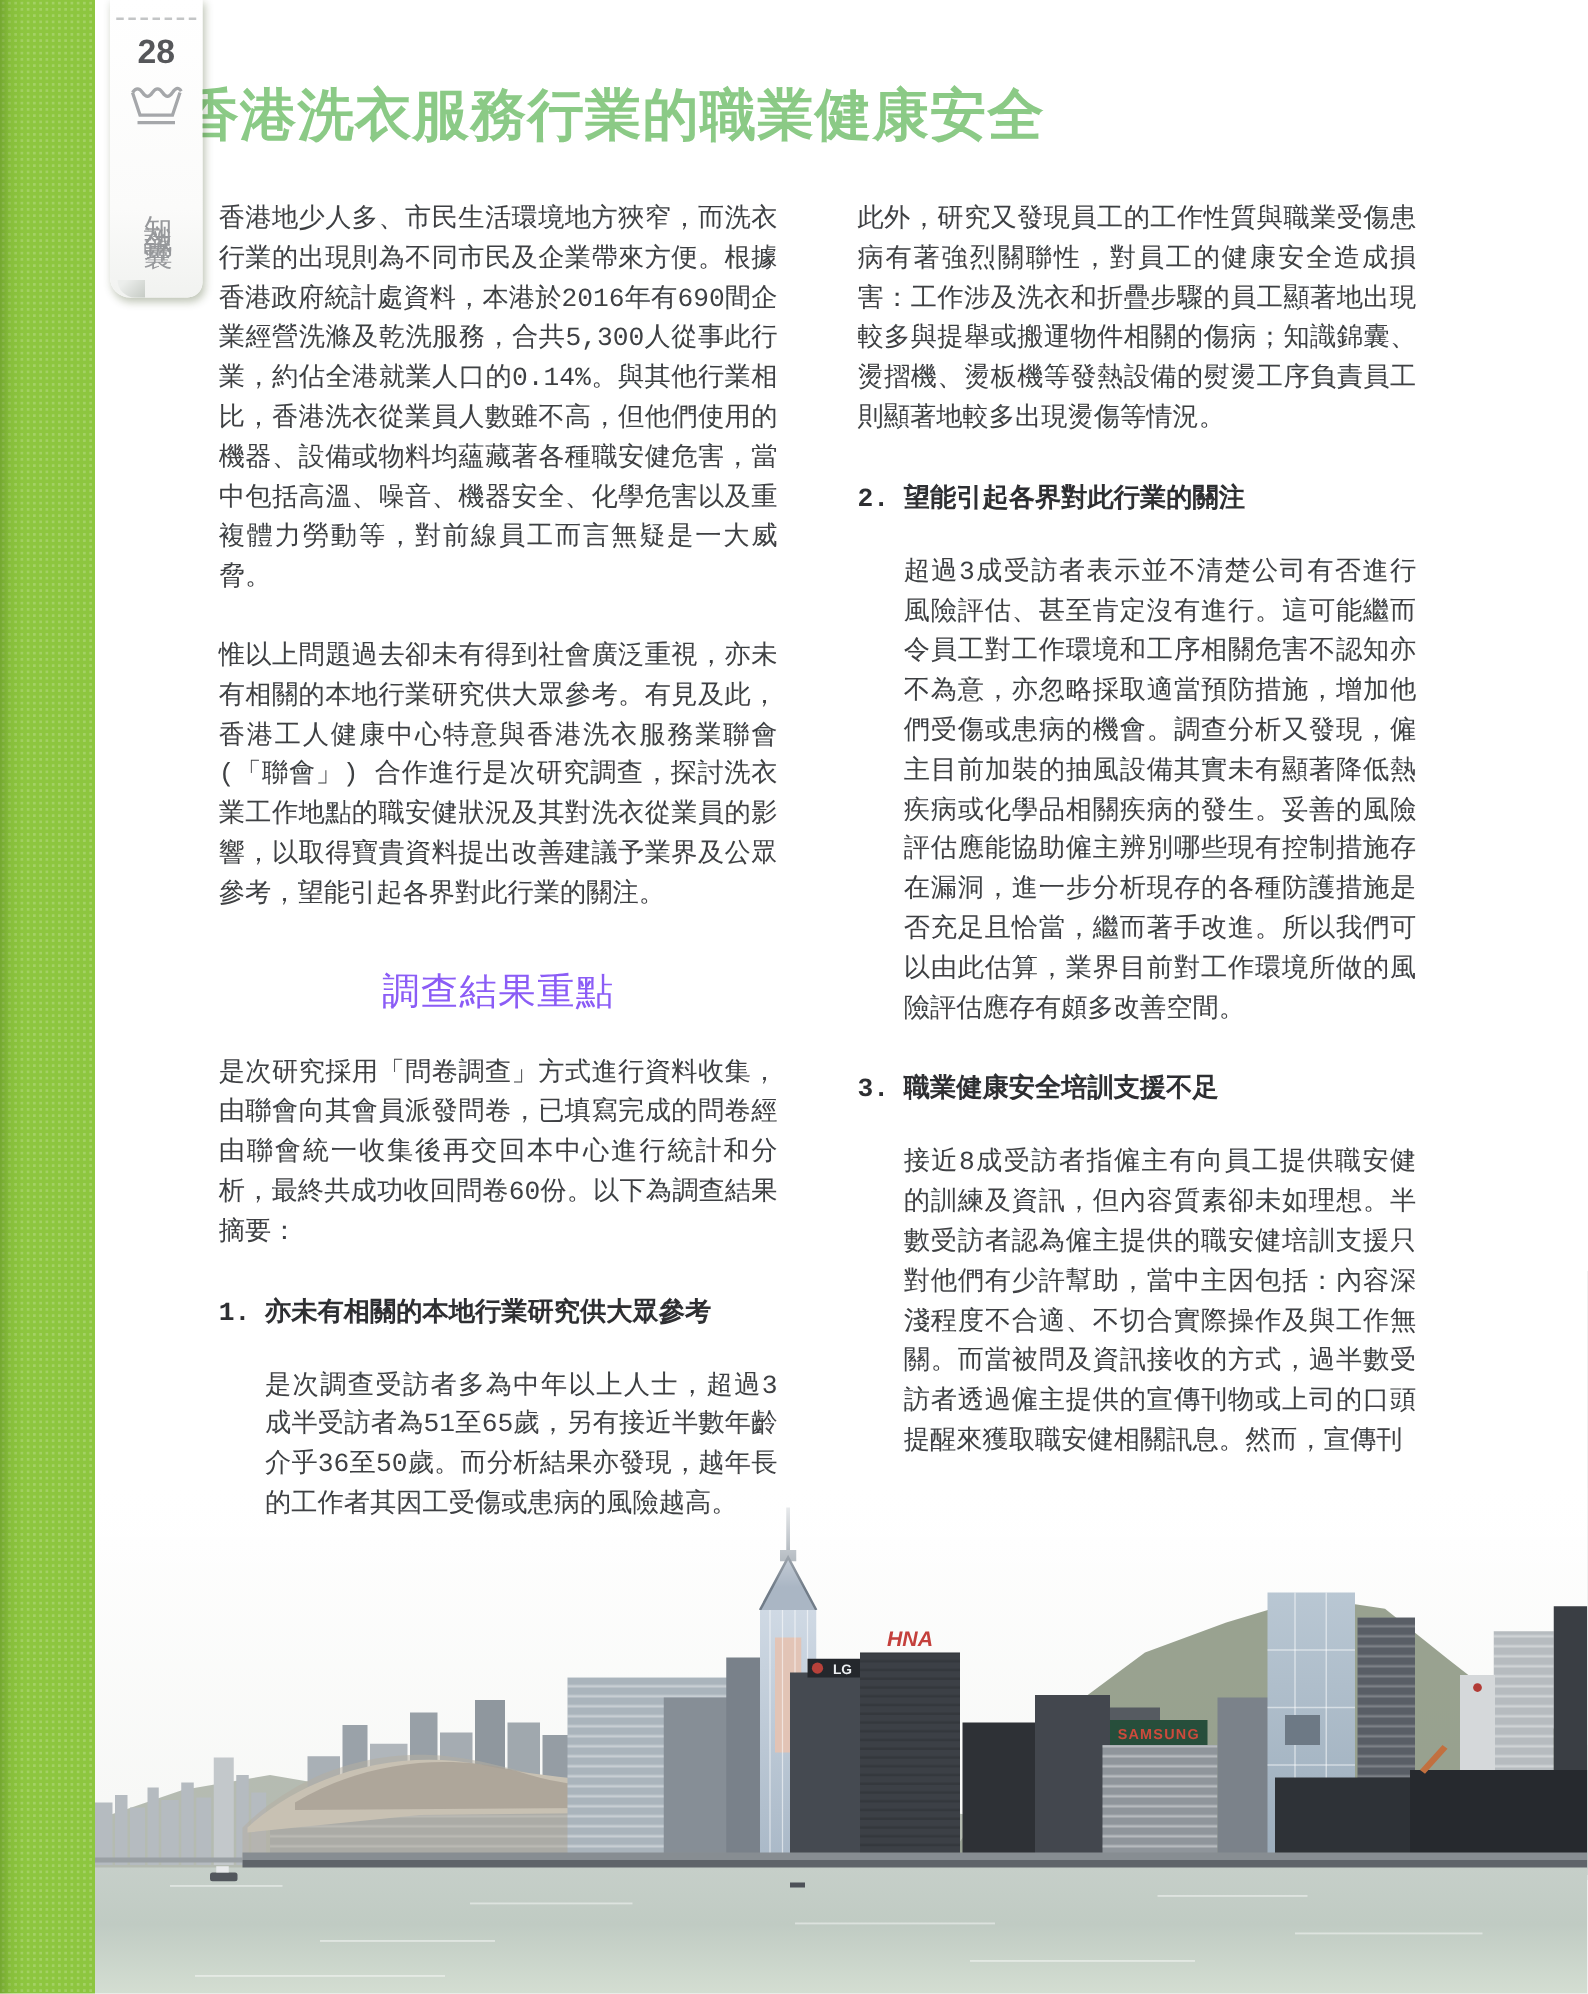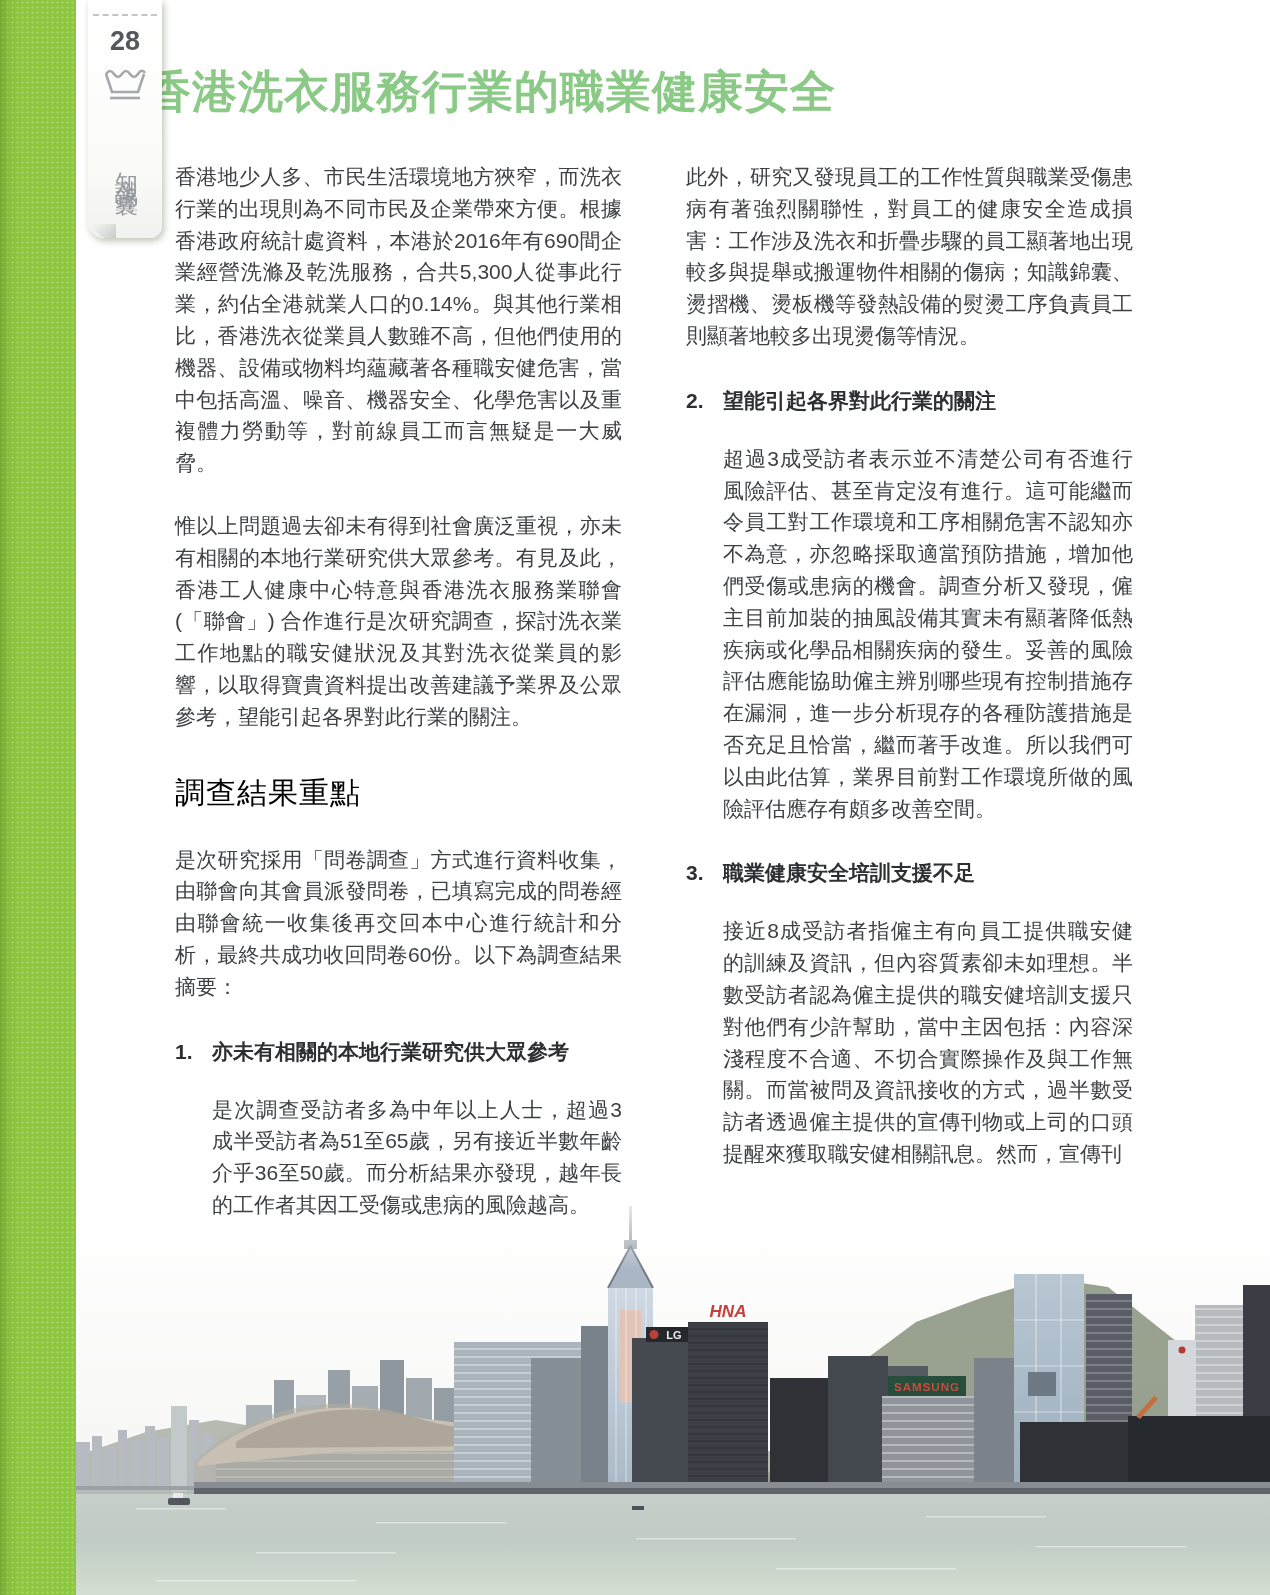--- a/index.html
+++ b/index.html
@@ -42,29 +42,29 @@
     font-size:23px; letter-spacing:7px; color:#96989b; height:120px;
     margin-left:24px;
   }
   
   .content { position:relative; z-index:2; }
   .title {
     margin:60px 0 0 100px; font-size:45px; line-height:63px;
     font-weight:bold; color:#8bca86; letter-spacing:1px;
   }
   .title .line2 { padding-left:44px; }
-  .columns { display:flex; gap:64px; margin:38px 0 0 175px; width:958px; }
+  .columns { display:flex; gap:64px; margin:38px 0 0 175px; width:958px;font-family:Liberation Mono, monospace; }
   .col { width:447px; }
   .col p {
     margin:0 0 31px; font-size:21px; line-height:31.8px;
     color:#3e4043; text-align:justify;
   }
   .green-heading {
-    font-size:30px; font-weight:500; color:#000000;
-    letter-spacing:1px; margin:40px 0 30px;
+    font-size:30px; font-weight:500; color:#8b5cf6;
+    letter-spacing:1px; margin:40px 0 30px;text-align:center;
   }
   .item-head {
     display:flex; font-size:21px; font-weight:bold; color:#2e2f32;
     margin:34px 0 27px; line-height:30px;
   }
   .item-head .num { width:37px; flex:none; }
   .item-body { padding-left:37px; }
   
   .photo { position:absolute; left:76px; bottom:0; width:1194px; height:405px; z-index:1; }
   .photo svg { display:block; width:100%; height:100%; }

